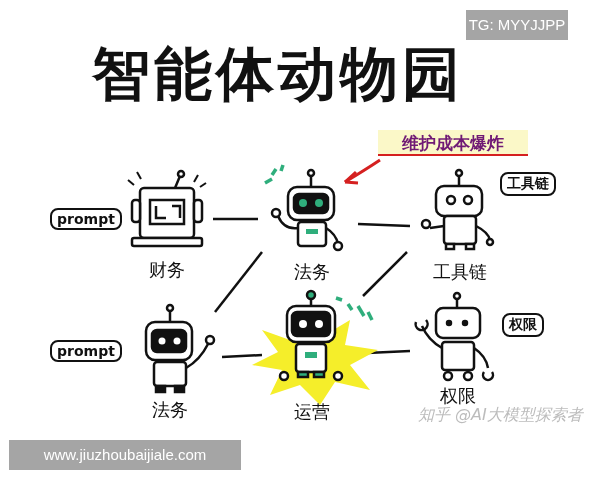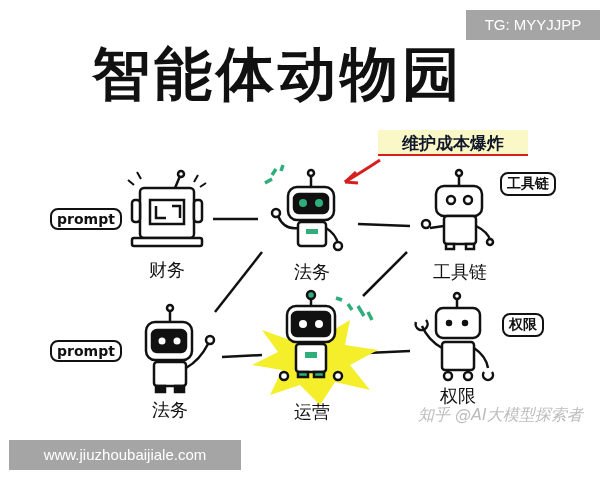--- a/index.html
+++ b/index.html
@@ -1,22 +1,22 @@
 <!DOCTYPE html>
 <html><head>
 <meta charset="utf-8">
 <style>
   * { margin:0; padding:0; box-sizing:border-box; }
   html, body { width:600px; height:480px; background:#ffffff; overflow:hidden; }
   body { position:relative; font-family:"DejaVu Sans", sans-serif; color:#111; }
   .abs { position:absolute; }
   .title { left:0; top:36px; width:556px; text-align:center; font-size:58px; font-weight:bold; letter-spacing:4px; color:#111; }
-  .tg { left:466px; top:10px; width:134px; height:30px; background:#a5a5a5; color:#fff; font-family:"Liberation Sans", sans-serif; font-size:15px; line-height:30px; text-align:center; }
+  .tg { left:466px; top:10px; width:102px; height:30px; background:#a5a5a5; color:#fff; font-family:"Liberation Sans", sans-serif; font-size:15px; line-height:30px; text-align:center; }
   .url { left:9px; top:440px; width:232px; height:30px; background:#a5a5a5; color:#fff; font-family:"Liberation Sans", sans-serif; font-size:15px; line-height:30px; text-align:center; }
-  .cost { left:378px; top:130px; width:150px; height:26px; background:#fbf8c8; color:#0f172a; font-size:17px; font-weight:bold; text-align:center; line-height:26px; border-bottom:2px solid #d52020; }
+  .cost { left:378px; top:130px; width:150px; height:26px; background:#fbf8c8; color:#701a75; font-size:17px; font-weight:bold; text-align:center; line-height:26px; border-bottom:2px solid #d52020; }
   .label { font-size:18px; text-align:center; width:80px; color:#111; }
   .bubble { border:2px solid #111; border-radius:8px; background:#fff; font-size:14px; padding:1px 5px; font-weight:bold; }
   .watermark { left:418px; top:405px; font-size:16px; color:#bcbcbc;font-style:italic; }
   svg { position:absolute; left:0; top:0; }
 </style>
 </head>
 <body>
 
 <div class="abs title">智能体动物园</div>
 <div class="abs tg">TG: MYYJJPP</div>

